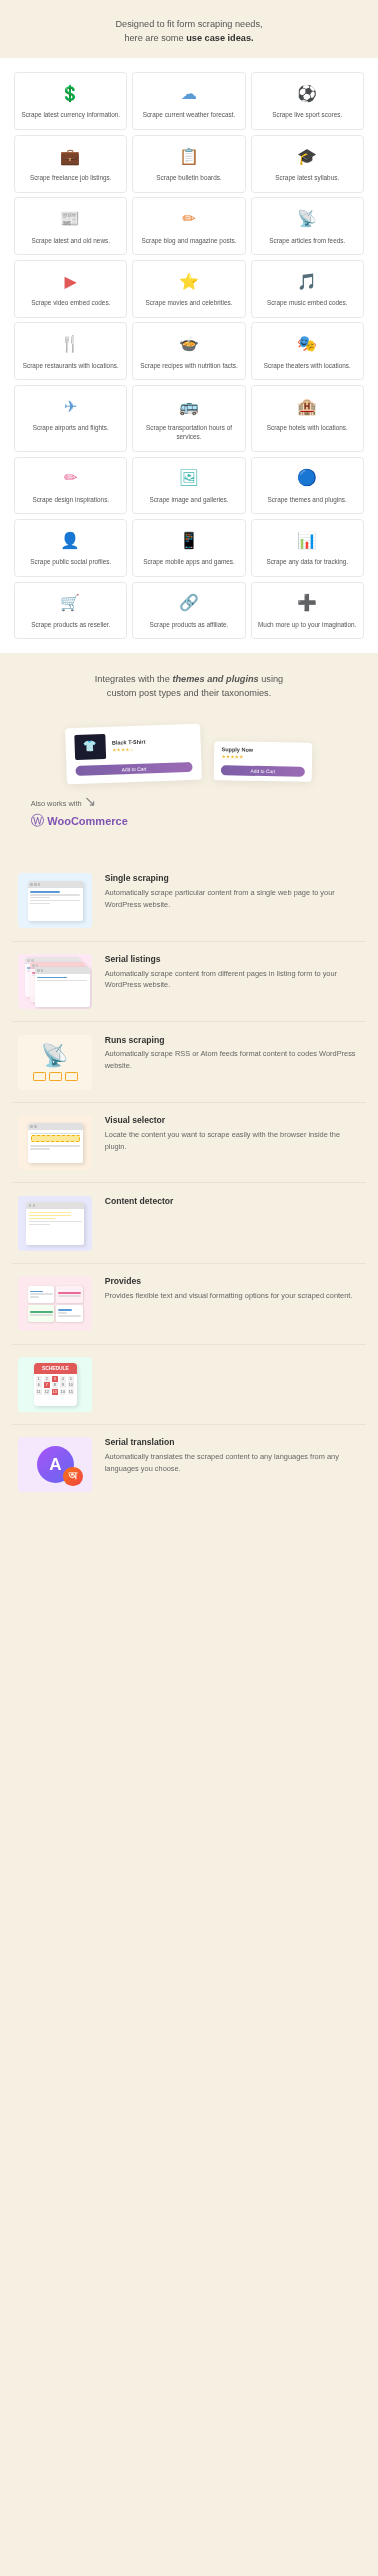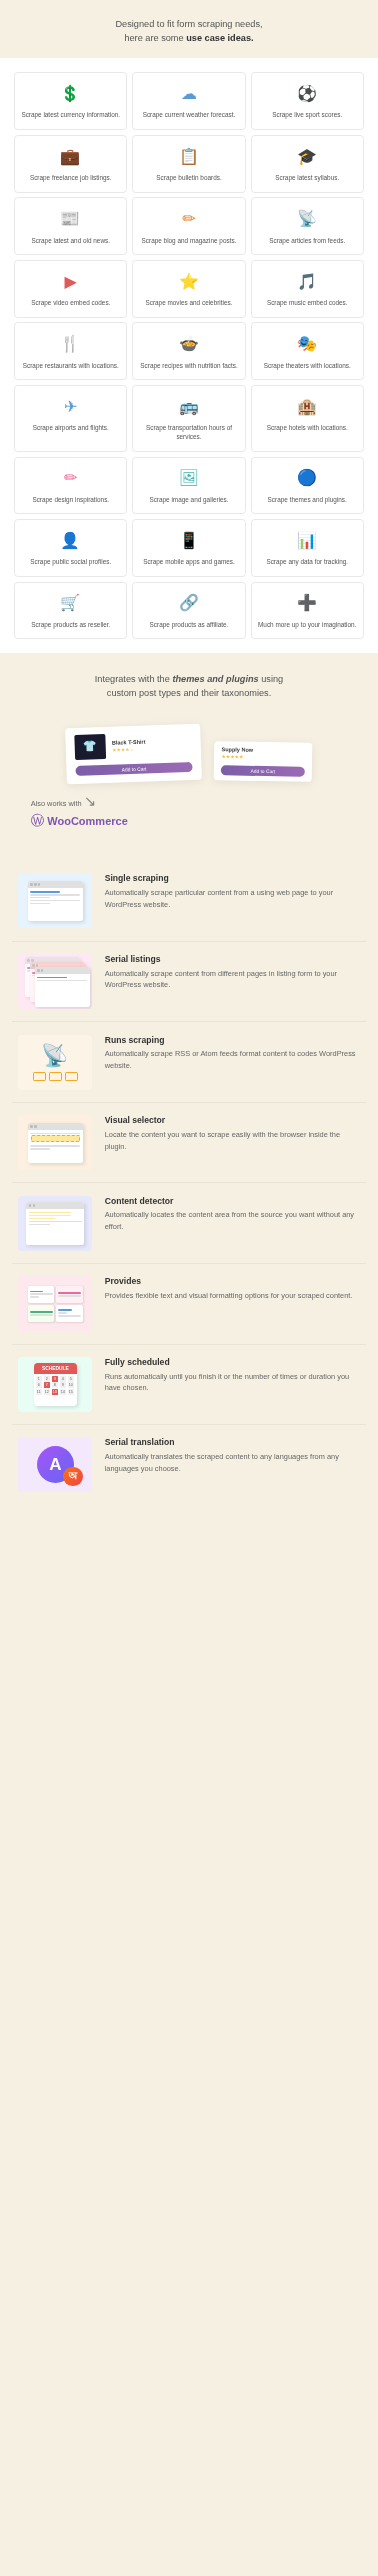--- a/index.html
+++ b/index.html
@@ -648,21 +648,21 @@
         <div class="mini-line"></div>
         <div class="mini-line short"></div>
         <div class="mini-line"></div>
         <div class="mini-line short"></div>
       </div>
     </div>
 
     </div>
     <div class="feature-text">
       <h3>Single scraping</h3>
-      <p>Automatically scrape particular content from a using web page to your WordPress website.</p>
+      <p>Automatically scrape particular content from a single web page to your WordPress website.</p>
     </div>
   </div>
     <div class="feature-item">
     <div class="feature-image" style="background:#fde8f4; display:flex; align-items:center; justify-content:center;">
 
     <div class="stacked-browsers">
       <div class="mini-browser">
         <div class="mini-browser-bar">
               <div class="mini-dot"></div>
               <div class="mini-dot"></div>
@@ -755,21 +755,20 @@
           <div class="mini-line highlight" style="width:50%;"></div>
           <div class="mini-line"></div>
           <div class="mini-line short"></div>
         </div>
       </div>
     </div>
 
     </div>
     <div class="feature-text">
       <h3>Content detector</h3>
-      <p>Automatically locates the content area from the source you want without any effort.</p>
     </div>
   </div>
     <div class="feature-item">
     <div class="feature-image" style="background:#fde8ed; display:flex; align-items:center; justify-content:center;">
 
     <div class="template-grid">
       <div class="template-cell">
         <div class="mini-line colored"></div>
         <div class="mini-line"></div>
         <div class="mini-line short"></div>
@@ -815,24 +814,20 @@
         <div class="cal-day">10</div>
         <div class="cal-day">11</div>
         <div class="cal-day">12</div>
         <div class="cal-day active">13</div>
         <div class="cal-day">14</div>
         <div class="cal-day">15</div>
       </div>
     </div>
 
     </div>
-    <div class="feature-text">
-      <h3>Fully scheduled</h3>
-      <p>Runs automatically until you finish it or the number of times or duration you have chosen.</p>
-    </div>
   </div>
     <div class="feature-item">
     <div class="feature-image" style="background:#f4e8fd; display:flex; align-items:center; justify-content:center;">
 
     <div class="translation-container">
       <div class="translation-badge">
             <span>A</span>
           </div>
       <div class="translation-badge-small">
             <span style="font-family:serif;">অ</span>

